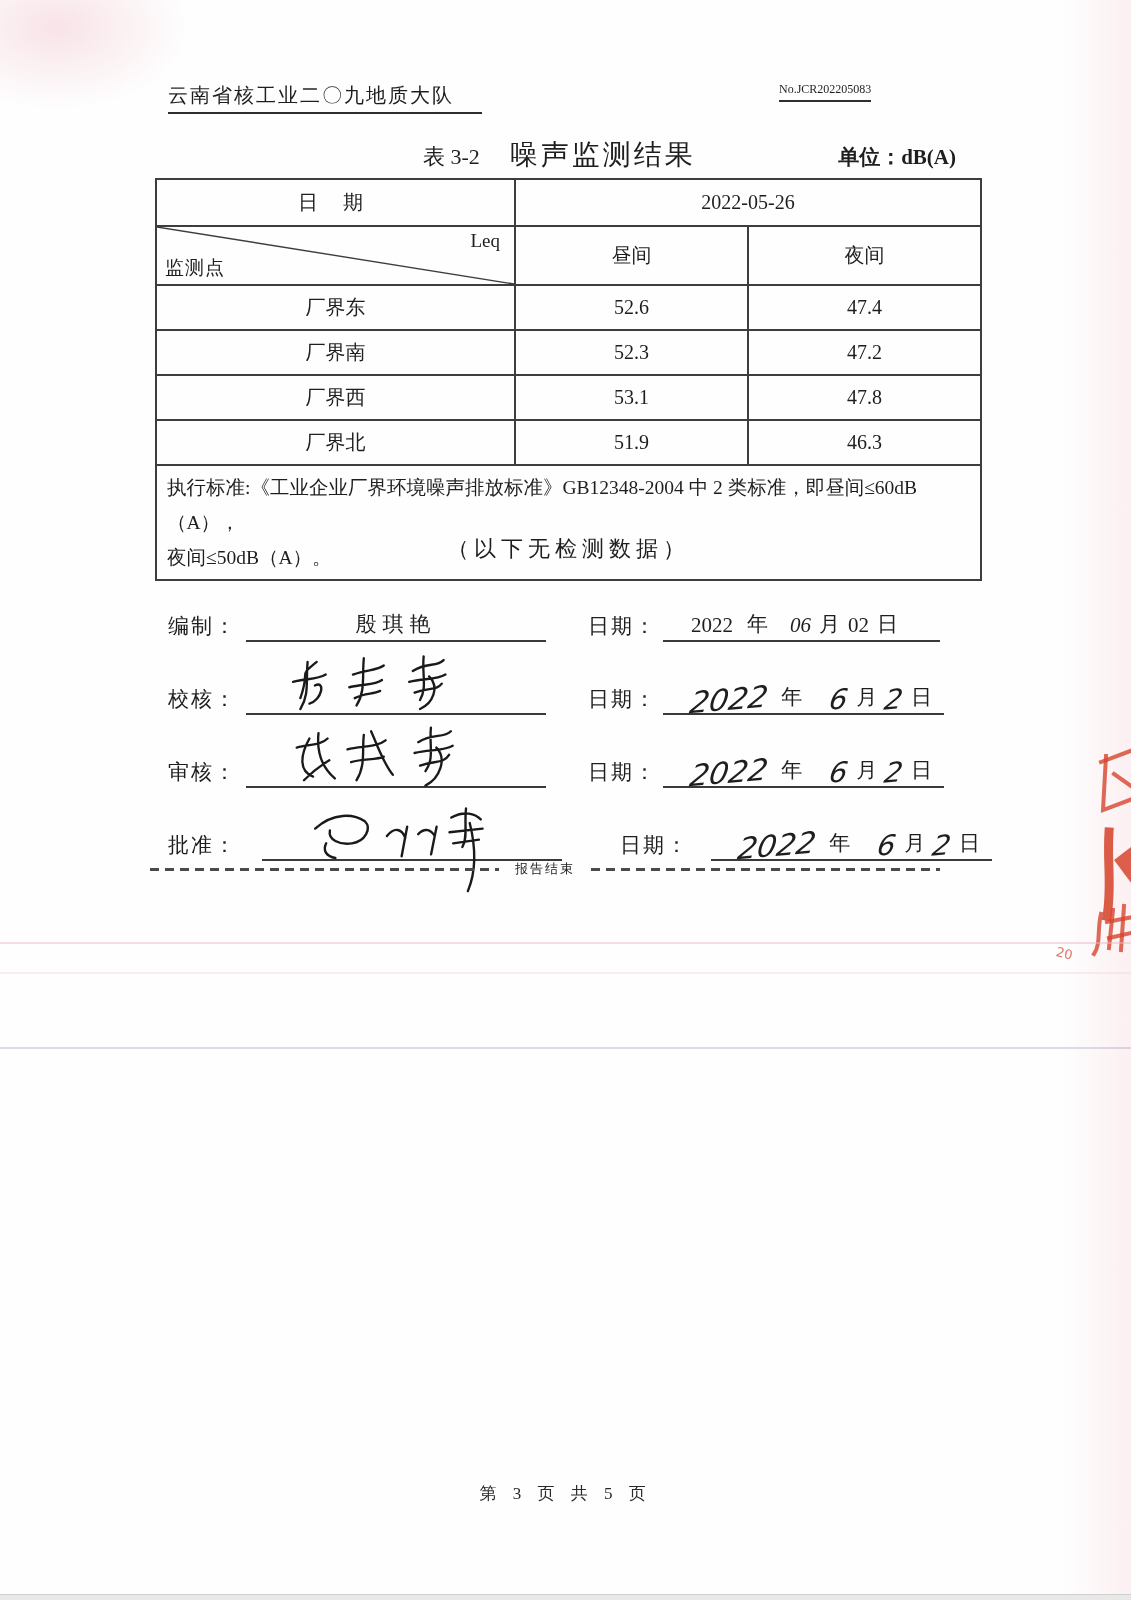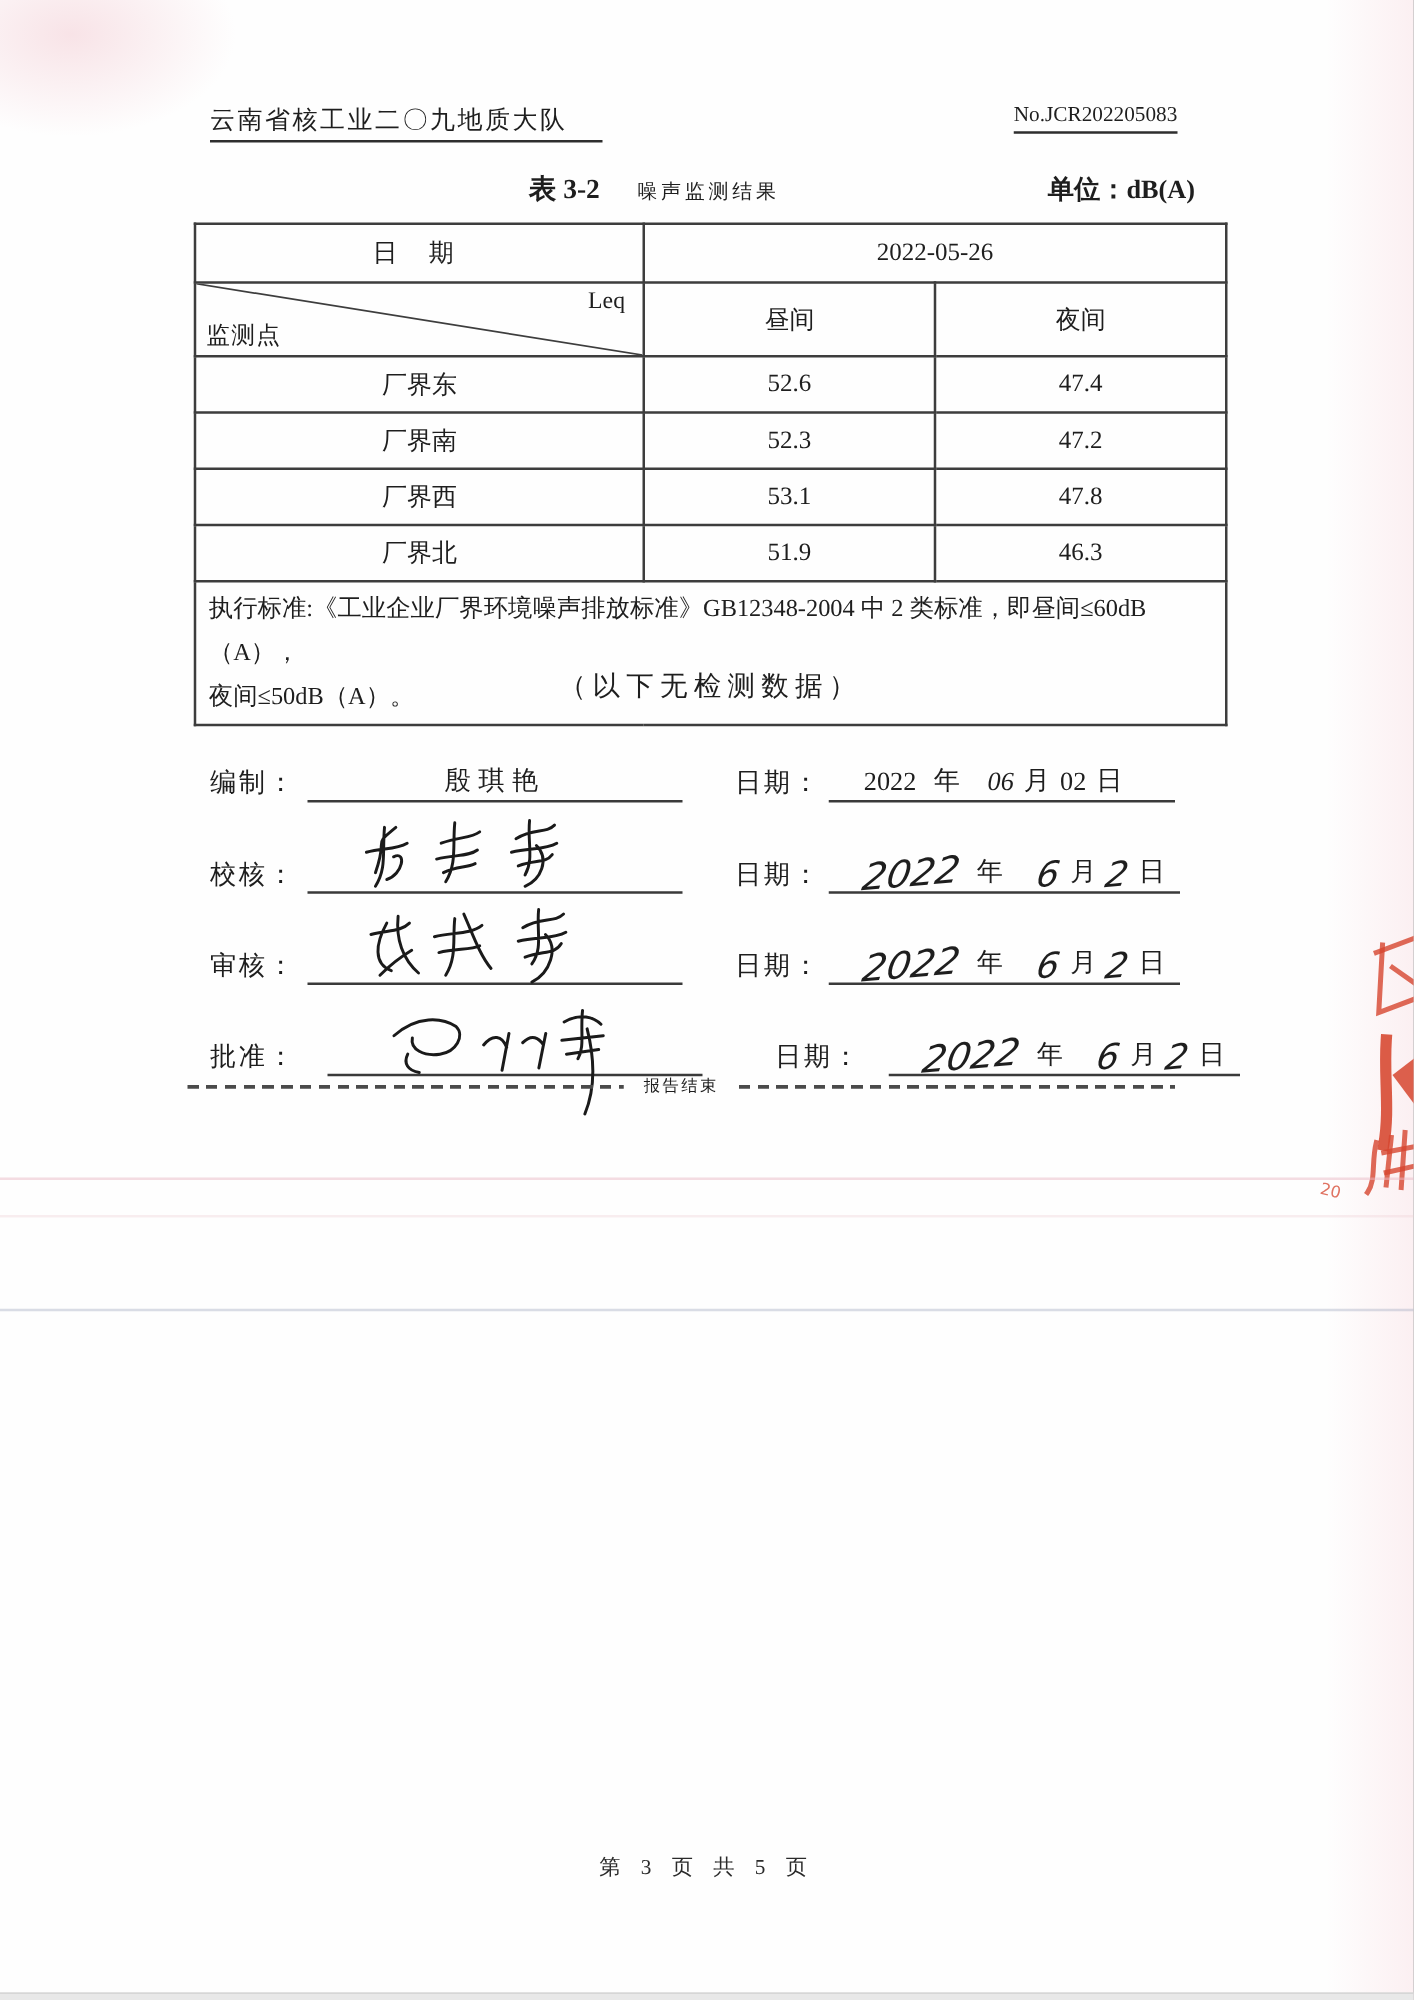--- a/index.html
+++ b/index.html
@@ -8,26 +8,26 @@
     background:#fefefe;overflow:hidden;
     font-family:"Liberation Serif","DejaVu Serif",serif;color:#1e1e1e;
   }
   .corner-smudge{position:absolute;left:0;top:0;width:190px;height:110px;
     background:radial-gradient(ellipse at 30% 25%,rgba(243,205,212,.55),rgba(243,205,212,0) 70%);pointer-events:none;}
   .pink-wash{position:absolute;right:0;top:0;width:70px;height:100%;
     background:linear-gradient(to left,rgba(248,216,222,.38),rgba(248,216,222,0));pointer-events:none;}
   
   .hdr-left{position:absolute;left:168px;top:82px;font-size:20px;letter-spacing:2px;
     border-bottom:2px solid #2e2e2e;padding:0 28px 3px 0;}
-  .hdr-right{position:absolute;left:779px;top:82px;font-size:17px;
-    border-bottom:2px solid #2e2e2e;padding-bottom:3px;margin-left:32px;}
+  .hdr-right{position:absolute;left:779px;top:82px;font-size:12px;
+    border-bottom:2px solid #2e2e2e;padding-bottom:3px;}
   
   .title-row{position:absolute;left:155px;top:136px;width:827px;display:flex;align-items:baseline;}
-  .t-no{margin-left:268px;font-weight:bold;font-size:22px;}
-  .t-text{margin-left:30px;font-size:16px;letter-spacing:3px;}
+  .t-no{margin-left:268px;font-weight:normal;font-size:22px;}
+  .t-text{margin-left:30px;font-size:28px;letter-spacing:3px;}
   .t-unit{margin-left:auto;margin-right:26px;font-weight:bold;font-size:21px;}
   
   .tbl-wrap{position:absolute;left:155px;top:178px;width:827px;}
   table.noise{border-collapse:collapse;table-layout:fixed;width:827px;font-size:20px;}
   table.noise td{border:2px solid #3d3d3d;text-align:center;vertical-align:middle;padding:0;}
   .c1{width:223px;}.c2{width:290px;}.c3{width:314px;}
   .r-date td{height:45px;}
   .r-head td{height:57px;}
   .r-data td{height:43px;}
   .diag-cell{position:relative;}

